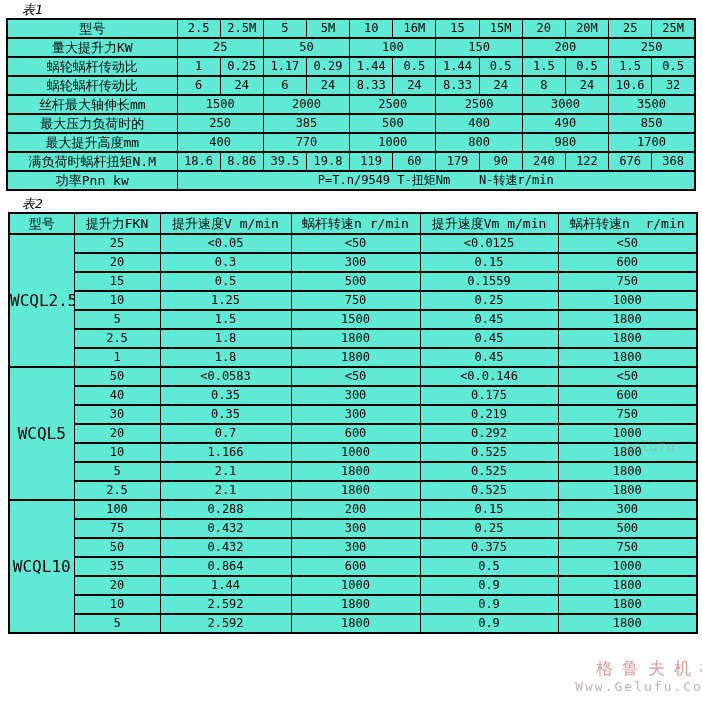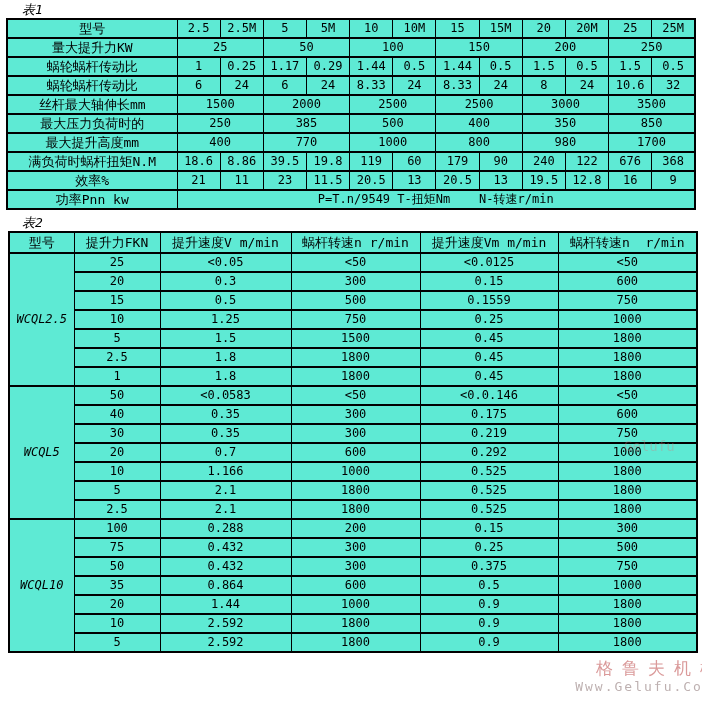--- a/index.html
+++ b/index.html
@@ -31,21 +31,21 @@
     border-left:1px solid var(--line);
     border-right:1px solid var(--line);
     border-top:2px solid var(--line);
     border-bottom:2px solid var(--line);
     text-align:center;vertical-align:middle;
     font-size:12px;height:19px;line-height:17px;
     white-space:pre;overflow:hidden;
   }
   .t1 td.lbl{font-size:13px;}
   .t2 tr.hd td{font-size:13px;height:21px;}
-  .t2 td.model{font-size:12px;border-right:1px solid var(--line);font-style:italic;}
+  .t2 td.model{font-size:16px;border-right:1px solid var(--line);}
   .wm-main{position:absolute;left:562px;top:658px;pointer-events:none;text-align:center;}
   .wm-cn{
     font-size:17px;line-height:20px;letter-spacing:9px;
     color:var(--wm-cn);opacity:.78;white-space:nowrap;margin-left:34px;
   }
   .wm-url{
     font-size:13px;line-height:18px;letter-spacing:2px;
     color:var(--wm-url);opacity:.88;white-space:nowrap;
   }
   .wm-faint{
@@ -76,21 +76,21 @@
       <col>
   </colgroup>
   <tbody id="t1-body">
       <tr>
         <td class="lbl">型号</td>
         <td>2.5</td>
         <td>2.5M</td>
         <td>5</td>
         <td>5M</td>
         <td>10</td>
-        <td>10M</td>
+        <td>16M</td>
         <td>15</td>
         <td>15M</td>
         <td>20</td>
         <td>20M</td>
         <td>25</td>
         <td>25M</td>
       </tr>
       <tr>
         <td class="lbl">量大提升力KW</td>
         <td colspan="2">25</td>
@@ -138,21 +138,21 @@
         <td colspan="2">2500</td>
         <td colspan="2">3000</td>
         <td colspan="2">3500</td>
       </tr>
       <tr>
         <td class="lbl">最大压力负荷时的</td>
         <td colspan="2">250</td>
         <td colspan="2">385</td>
         <td colspan="2">500</td>
         <td colspan="2">400</td>
-        <td colspan="2">350</td>
+        <td colspan="2">490</td>
         <td colspan="2">850</td>
       </tr>
       <tr>
         <td class="lbl">最大提升高度mm</td>
         <td colspan="2">400</td>
         <td colspan="2">770</td>
         <td colspan="2">1000</td>
         <td colspan="2">800</td>
         <td colspan="2">980</td>
         <td colspan="2">1700</td>
@@ -164,35 +164,20 @@
         <td>39.5</td>
         <td>19.8</td>
         <td>119</td>
         <td>60</td>
         <td>179</td>
         <td>90</td>
         <td>240</td>
         <td>122</td>
         <td>676</td>
         <td>368</td>
-      </tr>
-      <tr>
-        <td class="lbl">效率%</td>
-        <td>21</td>
-        <td>11</td>
-        <td>23</td>
-        <td>11.5</td>
-        <td>20.5</td>
-        <td>13</td>
-        <td>20.5</td>
-        <td>13</td>
-        <td>19.5</td>
-        <td>12.8</td>
-        <td>16</td>
-        <td>9</td>
       </tr>
       <tr>
         <td class="lbl">功率Pnn kw</td>
         <td colspan="12">P=T.n/9549 T-扭矩Nm    N-转速r/min</td>
       </tr>
     </tbody>
 </table>
 
 <div class="caption second">表2</div>
 

